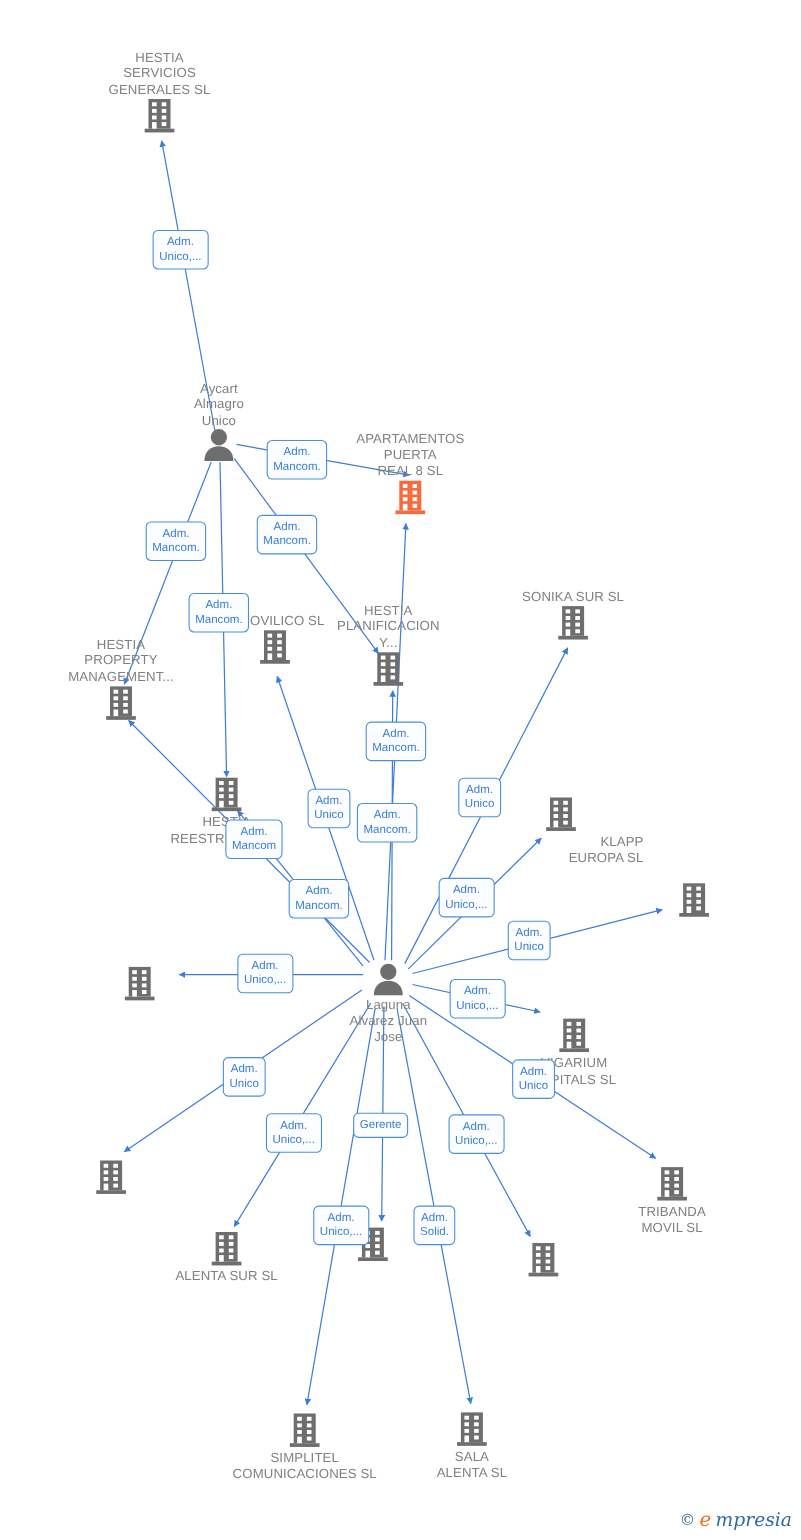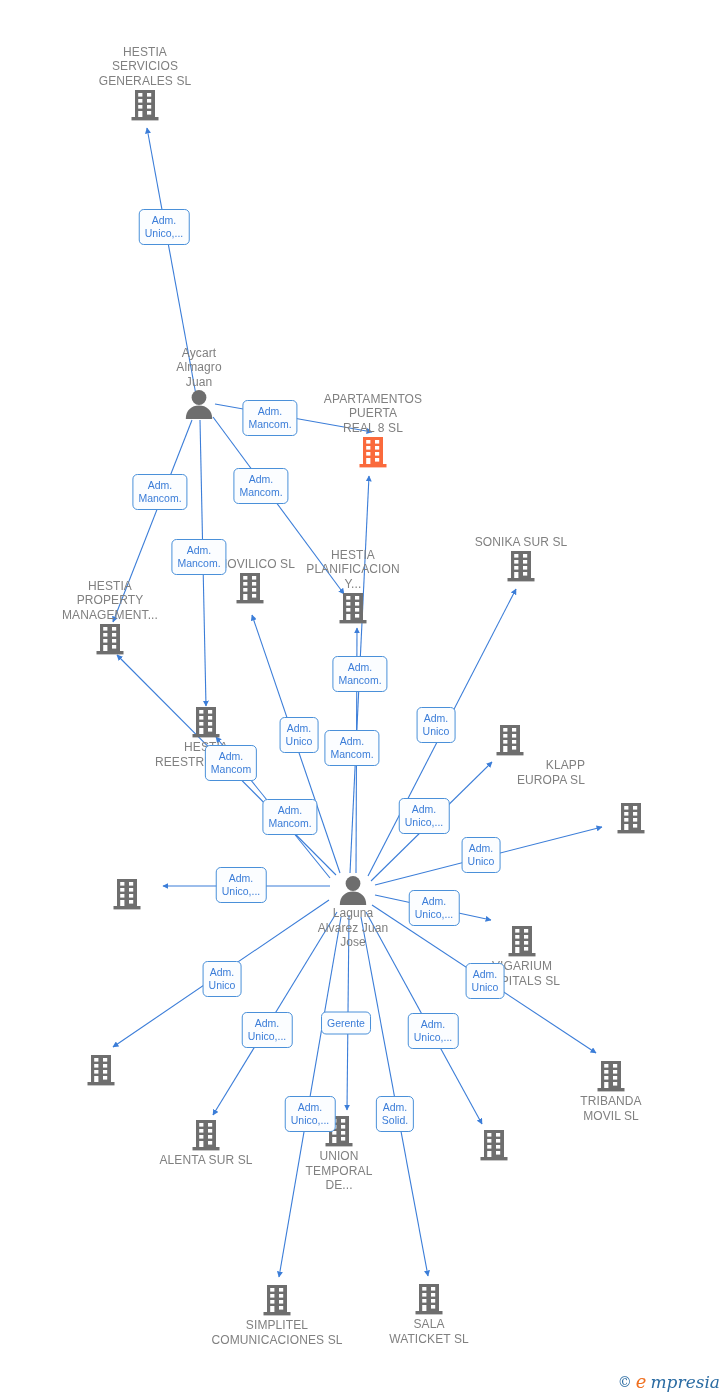--- a/index.html
+++ b/index.html
@@ -116,21 +116,21 @@
             <rect x="8.2" y="17" width="4.2" height="3.6" fill="#ffffff"></rect>
             <rect x="17.0" y="17" width="4.2" height="3.6" fill="#ffffff"></rect>
             <rect x="8.2" y="23" width="4.2" height="6" fill="#ffffff"></rect>
             <rect x="17.0" y="23" width="4.2" height="3.6" fill="#ffffff"></rect>
           </svg>
         </span>
       </div>
       <div class="node above" style="top: 345.5px; left: 199px;">
         <span class="caption">Aycart
 Almagro
-Juan</span>
+Unico</span>
         <span class="glyph">
           <svg width="34" height="30" viewBox="0 0 34 30" aria-hidden="true">
             <circle cx="17" cy="8.5" r="7.4" fill="#6e6e6e"></circle>
             <path d="M3.8 30 C3.8 21.2 9.6 16.6 17 16.6 C24.4 16.6 30.2 21.2 30.2 30 Z" fill="#6e6e6e"></path>
           </svg>
         </span>
       </div>
       <div class="node above" style="top: 391.5px; left: 373px;">
         <span class="caption">APARTAMENTOS
 PUERTA
@@ -378,23 +378,20 @@
             <rect x="8.2" y="5" width="4.2" height="3.6" fill="#ffffff"></rect>
             <rect x="17.0" y="5" width="4.2" height="3.6" fill="#ffffff"></rect>
             <rect x="8.2" y="11" width="4.2" height="3.6" fill="#ffffff"></rect>
             <rect x="17.0" y="11" width="4.2" height="3.6" fill="#ffffff"></rect>
             <rect x="8.2" y="17" width="4.2" height="3.6" fill="#ffffff"></rect>
             <rect x="17.0" y="17" width="4.2" height="3.6" fill="#ffffff"></rect>
             <rect x="8.2" y="23" width="4.2" height="6" fill="#ffffff"></rect>
             <rect x="17.0" y="23" width="4.2" height="3.6" fill="#ffffff"></rect>
           </svg>
         </span>
-        <span class="caption">UNION
-TEMPORAL
-DE...</span>
       </div>
       <div class="node below" style="top: 1128px; left: 494px;">
         <span class="glyph">
           <svg width="30" height="34" viewBox="0 0 30 34" aria-hidden="true">
             <rect x="5" y="2" width="20" height="27" fill="#6e6e6e"></rect>
             <rect x="1.5" y="29" width="27" height="3.4" fill="#6e6e6e"></rect>
             <rect x="8.2" y="5" width="4.2" height="3.6" fill="#ffffff"></rect>
             <rect x="17.0" y="5" width="4.2" height="3.6" fill="#ffffff"></rect>
             <rect x="8.2" y="11" width="4.2" height="3.6" fill="#ffffff"></rect>
             <rect x="17.0" y="11" width="4.2" height="3.6" fill="#ffffff"></rect>
@@ -432,21 +429,21 @@
             <rect x="17.0" y="5" width="4.2" height="3.6" fill="#ffffff"></rect>
             <rect x="8.2" y="11" width="4.2" height="3.6" fill="#ffffff"></rect>
             <rect x="17.0" y="11" width="4.2" height="3.6" fill="#ffffff"></rect>
             <rect x="8.2" y="17" width="4.2" height="3.6" fill="#ffffff"></rect>
             <rect x="17.0" y="17" width="4.2" height="3.6" fill="#ffffff"></rect>
             <rect x="8.2" y="23" width="4.2" height="6" fill="#ffffff"></rect>
             <rect x="17.0" y="23" width="4.2" height="3.6" fill="#ffffff"></rect>
           </svg>
         </span>
         <span class="caption">SALA
-WATICKET  SL</span>
+ALENTA  SL</span>
       </div>
     </div>
   <div id="labels">
       <div class="edge-label" style="left: 164px; top: 227px;">Adm.
 Unico,...</div>
       <div class="edge-label" style="left: 270px; top: 418px;">Adm.
 Mancom.</div>
       <div class="edge-label" style="left: 160px; top: 492px;">Adm.
 Mancom.</div>
       <div class="edge-label" style="left: 199px; top: 557px;">Adm.

